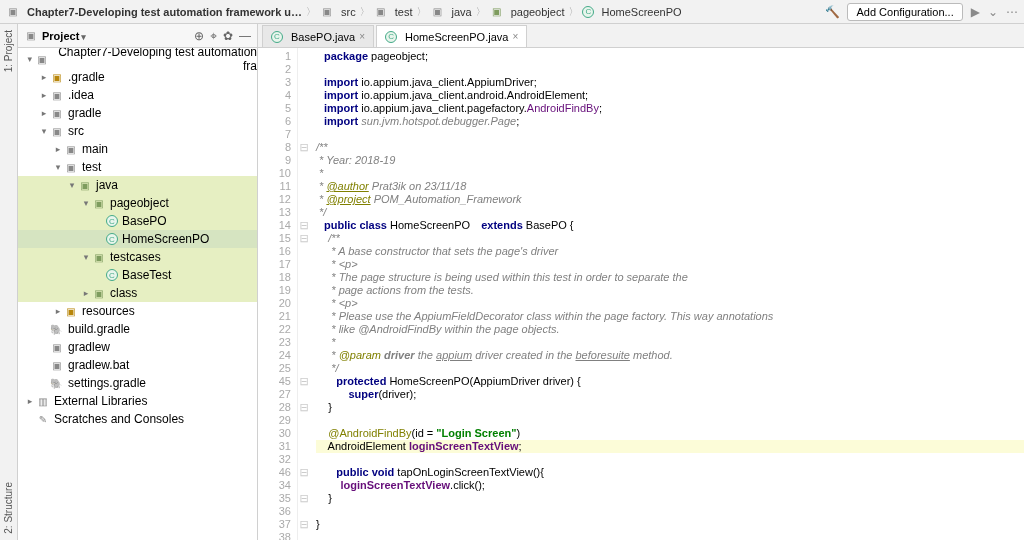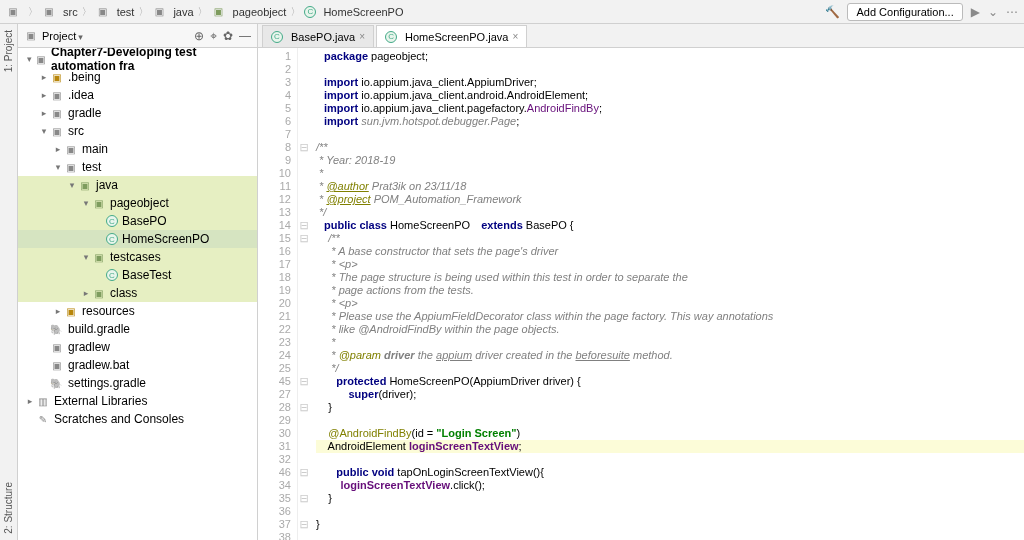--- a/index.html
+++ b/index.html
@@ -11,31 +11,31 @@
 .sep { color: #999; font-size: 10px; }
 .top-right { display: flex; align-items: center; gap: 8px; }
 .hammer { width: 14px; height: 14px; display: inline-block; }
 .addconf { border: 1px solid #bbb; background: #fff; padding: 2px 8px; font-size: 11px; border-radius: 3px; }
 .tri { color: #8a8a8a; font-size: 12px; }
 .main { display: flex; height: 516px; }
 .rail { width: 18px; background: #f2f2f2; border-right: 1px solid #d0d0d0; display: flex; flex-direction: column; justify-content: space-between; align-items: center; padding: 6px 0; }
 .rail-txt { writing-mode: vertical-rl; transform: rotate(180deg); font-size: 10px; color: #555; display: flex; align-items: center; gap: 3px; }
 .sidebar { width: 240px; background: #fff; border-right: 1px solid #d0d0d0; display: flex; flex-direction: column; }
 .sb-head { height: 24px; display: flex; align-items: center; padding: 0 6px; border-bottom: 1px solid #d0d0d0; background: #f7f7f7; }
-.sb-head .lbl { flex: 1; font-size: 11px; }
+.sb-head .lbl { flex: 1; font-size: 11px; font-weight: bold; }
 .sb-head .dd { color: #666; margin-left: 2px; font-size: 9px; }
 .sb-icons { display: flex; gap: 6px; color: #666; }
 .tree { flex: 1; overflow: auto; padding: 2px 0; }
 .node { display: flex; align-items: center; height: 18px; font-size: 12px; cursor: default; }
 .twist { width: 12px; text-align: center; color: #777; font-size: 9px; }
 .ic { width: 14px; height: 14px; margin-right: 4px; display: inline-flex; align-items: center; justify-content: center; font-size: 10px; }
 .fld { color: #b8860b; } .fldx { color: #888; } .pkg { color: #7e9c5e; } .cls { color: #4a8; border:1px solid #4a8; border-radius:50%; width:12px; height:12px; font-size:8px; background:#e8f5ec; } .gr { color:#6b8e23; } .scr { color:#888; }
 .hl { background: #e6efc2; }
 .sel { background: #d6e4c1; }
-.proj-root { font-weight: 700; }
+.proj-root { font-weight: 400; text-align: right; }
 .editor { flex: 1; display: flex; flex-direction: column; }
 .tabs { height: 24px; display: flex; align-items: flex-end; background: #f2f2f2; border-bottom: 1px solid #d0d0d0; padding-left: 4px; }
 .tab { display: flex; align-items: center; gap: 4px; padding: 3px 8px; font-size: 11px; border: 1px solid #d0d0d0; border-bottom: none; margin-right: 2px; background: #e8e8e8; height: 22px; }
 .tab.active { background: #fff; }
 .tab .x { color: #888; font-size: 10px; }
 .code-wrap { flex: 1; display: flex; overflow: hidden; background: #fff; }
 .gutter { width: 40px; text-align: right; padding: 2px 6px 2px 0; background: #fff; color: #aaa; font-family: 'Menlo','Consolas',monospace; font-size: 11px; line-height: 13px; border-right: 1px solid #eee; }
 .gutter div { height: 13px; position: relative; }
 .fold { font-family: 'Menlo','Consolas',monospace; font-size: 11px; line-height: 13px; padding: 2px 0; color: #ccc; width: 12px; text-align: center; }
 .fold div { height: 13px; }
@@ -51,20 +51,21 @@
 .line-hl { background: #fcfcd8; }
 .bulb { position: absolute; left: -10px; top: 0; font-size: 10px; color: #e6a800; }
 </style>
 </head>
 <body>
 
 <div class="top">
   <div class="crumbs" id="crumbs">
       <span class="crumb">
         <span class="ic fldx">▣</span>
+        <span><b>Chapter7-Developing test automation framework u…</b></span>
       </span>
       <span class="sep">〉</span>
       <span class="crumb">
         <span class="ic fldx">▣</span>
         <span>src</span>
       </span>
       <span class="sep">〉</span>
       <span class="crumb">
         <span class="ic fldx">▣</span>
         <span>test</span>
@@ -113,21 +114,21 @@
     </div>
     <div class="tree" id="tree">
         <div class="node" style="padding-left: 6px;">
           <span class="twist">▾</span>
           <span class="ic fldx">▣</span>
           <span class="proj-root">Chapter7-Developing test automation fra</span>
         </div>
         <div class="node" style="padding-left: 20px;">
           <span class="twist">▸</span>
           <span class="ic fld">▣</span>
-          <span>.being</span>
+          <span>.gradle</span>
         </div>
         <div class="node" style="padding-left: 20px;">
           <span class="twist">▸</span>
           <span class="ic fldx">▣</span>
           <span>.idea</span>
         </div>
         <div class="node" style="padding-left: 20px;">
           <span class="twist">▸</span>
           <span class="ic fldx">▣</span>
           <span>gradle</span>

